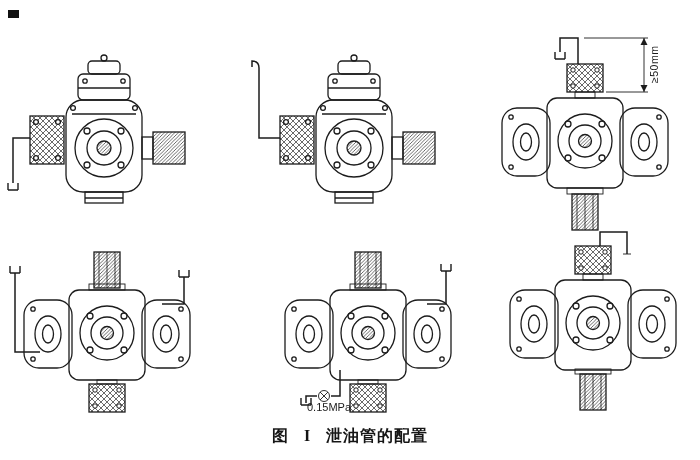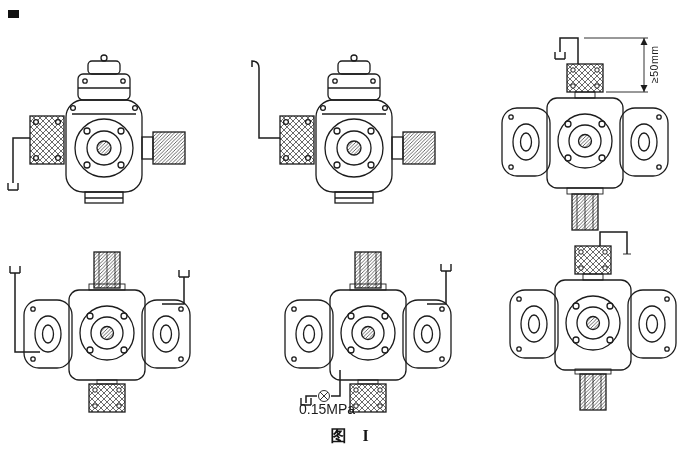--- a/index.html
+++ b/index.html
@@ -9,21 +9,21 @@
   .pipe  { stroke:#1c1c1c; stroke-width:1.5; fill:none; }
   .thin  { stroke:#1c1c1c; stroke-width:0.9; fill:none; }
   .ink   { fill:#1c1c1c; }
   .print-mark { position:absolute; left:8px; top:10px; width:11px; height:8px; background:#111; }
   .dim-label {
     position:absolute; left:648px; top:32px; height:64px;
     display:flex; align-items:center; justify-content:center;
     writing-mode:vertical-rl; transform:rotate(180deg);
     font-size:10.5px; color:#1c1c1c; letter-spacing:0.5px; white-space:nowrap;
   }
-  .valve-label { position:absolute; left:299px; top:401px; font-size:14px; color:#1c1c1c; }
+  .valve-label { position:absolute; left:307px; top:401px; font-size:11px; color:#1c1c1c; }
   .caption {
     position:absolute; left:0; right:0; top:426px;
     display:flex; justify-content:center; align-items:baseline; gap:15px;
     font-family:"Liberation Serif","DejaVu Serif",serif;
     font-size:16px; font-weight:700; color:#151515; letter-spacing:1px;
   }
 </style>
 </head>
 <body>
 
@@ -174,15 +174,16 @@
     </g>
   </svg>
 
   <div class="dim-label">≥50mm</div>
 
   <div class="valve-label">0.15MPa</div>
 
   <div class="caption">
     <span>图</span>
     <span>I</span>
+    <span>泄油管的配置</span>
   </div>
 
 </div>
 
 </body></html>

